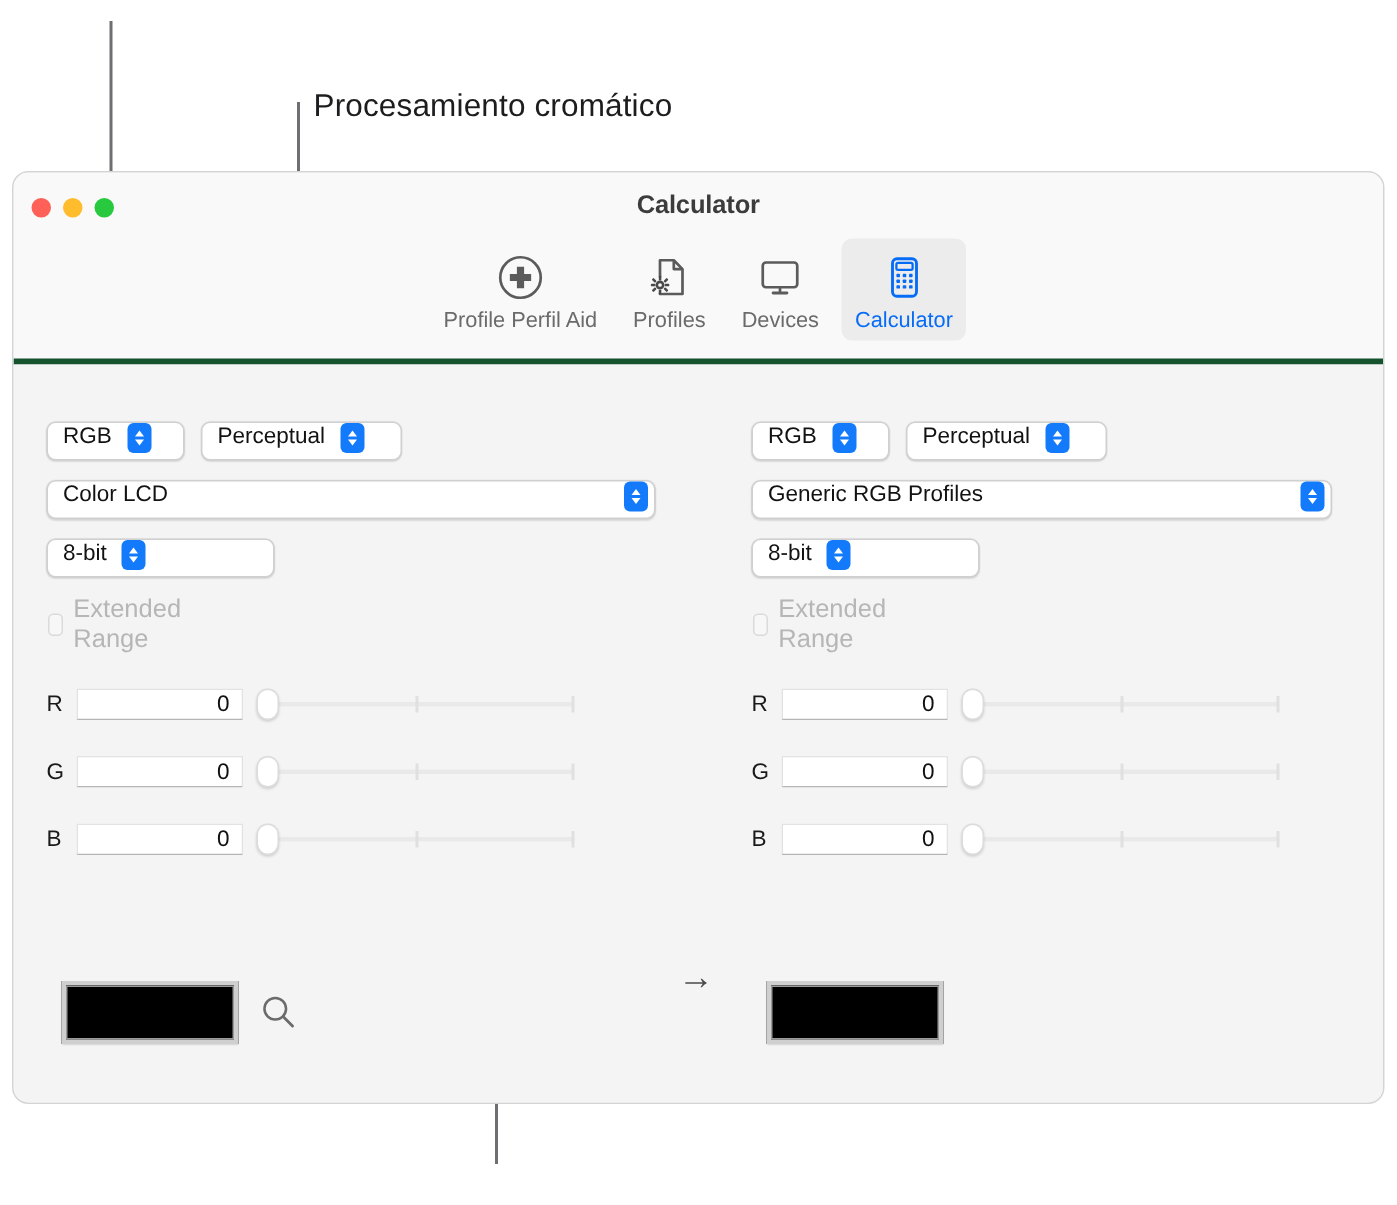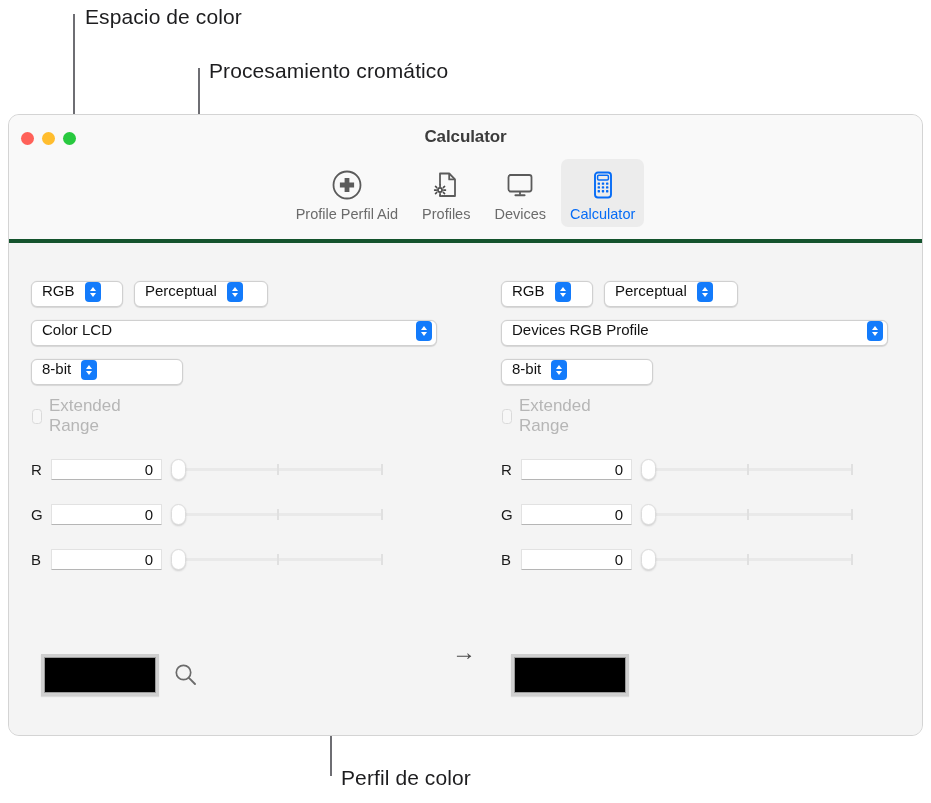--- a/index.html
+++ b/index.html
@@ -233,27 +233,25 @@
     border: 3px solid #cfcfcf;
     box-shadow: 0 0 0 1px #9a9a9a inset, 0 1px 1px rgba(0,0,0,0.10);
   }
   .magnifier { width: 26px; height: 26px; }
 </style>
 </head>
 <body>
 
 <div id="root">
 
-  <div class="callout-label" style="left:85px; top:5px;">Espacio de color</div>
   <div class="callout-line" style="left:73px; top:14px; height:271px;"></div>
 
   <div class="callout-label" style="left:209px; top:59px;">Procesamiento cromático</div>
   <div class="callout-line" style="left:198px; top:68px; height:217px;"></div>
 
-  <div class="callout-label" style="left:341px; top:766px;">Perfil de color</div>
   <div class="callout-line" style="left:330px; top:344px; height:432px;"></div>
 
   <div id="window">
 
     <div id="titlebar">
       <div class="traffic t-close"></div>
       <div class="traffic t-min"></div>
       <div class="traffic t-max"></div>
 
       <div id="window-title">Calculator</div>
@@ -432,21 +430,21 @@
 
         <div class="popup" style="left:103px; top:38px; width:134px;">
           <span class="popup-text">Perceptual</span>
           <span class="stepper">
             <span class="ar up"></span>
               <span class="ar dn"></span>
           </span>
         </div>
 
         <div class="popup wide" style="left:0px; top:77px; width:387px;">
-          <span class="popup-text">Devices RGB Profile</span>
+          <span class="popup-text">Generic RGB Profiles</span>
           <span class="stepper">
             <span class="ar up"></span>
               <span class="ar dn"></span>
           </span>
         </div>
 
         <div class="popup" style="left:0px; top:116px; width:152px;">
           <span class="popup-text">8-bit</span>
           <span class="stepper">
             <span class="ar up"></span>

